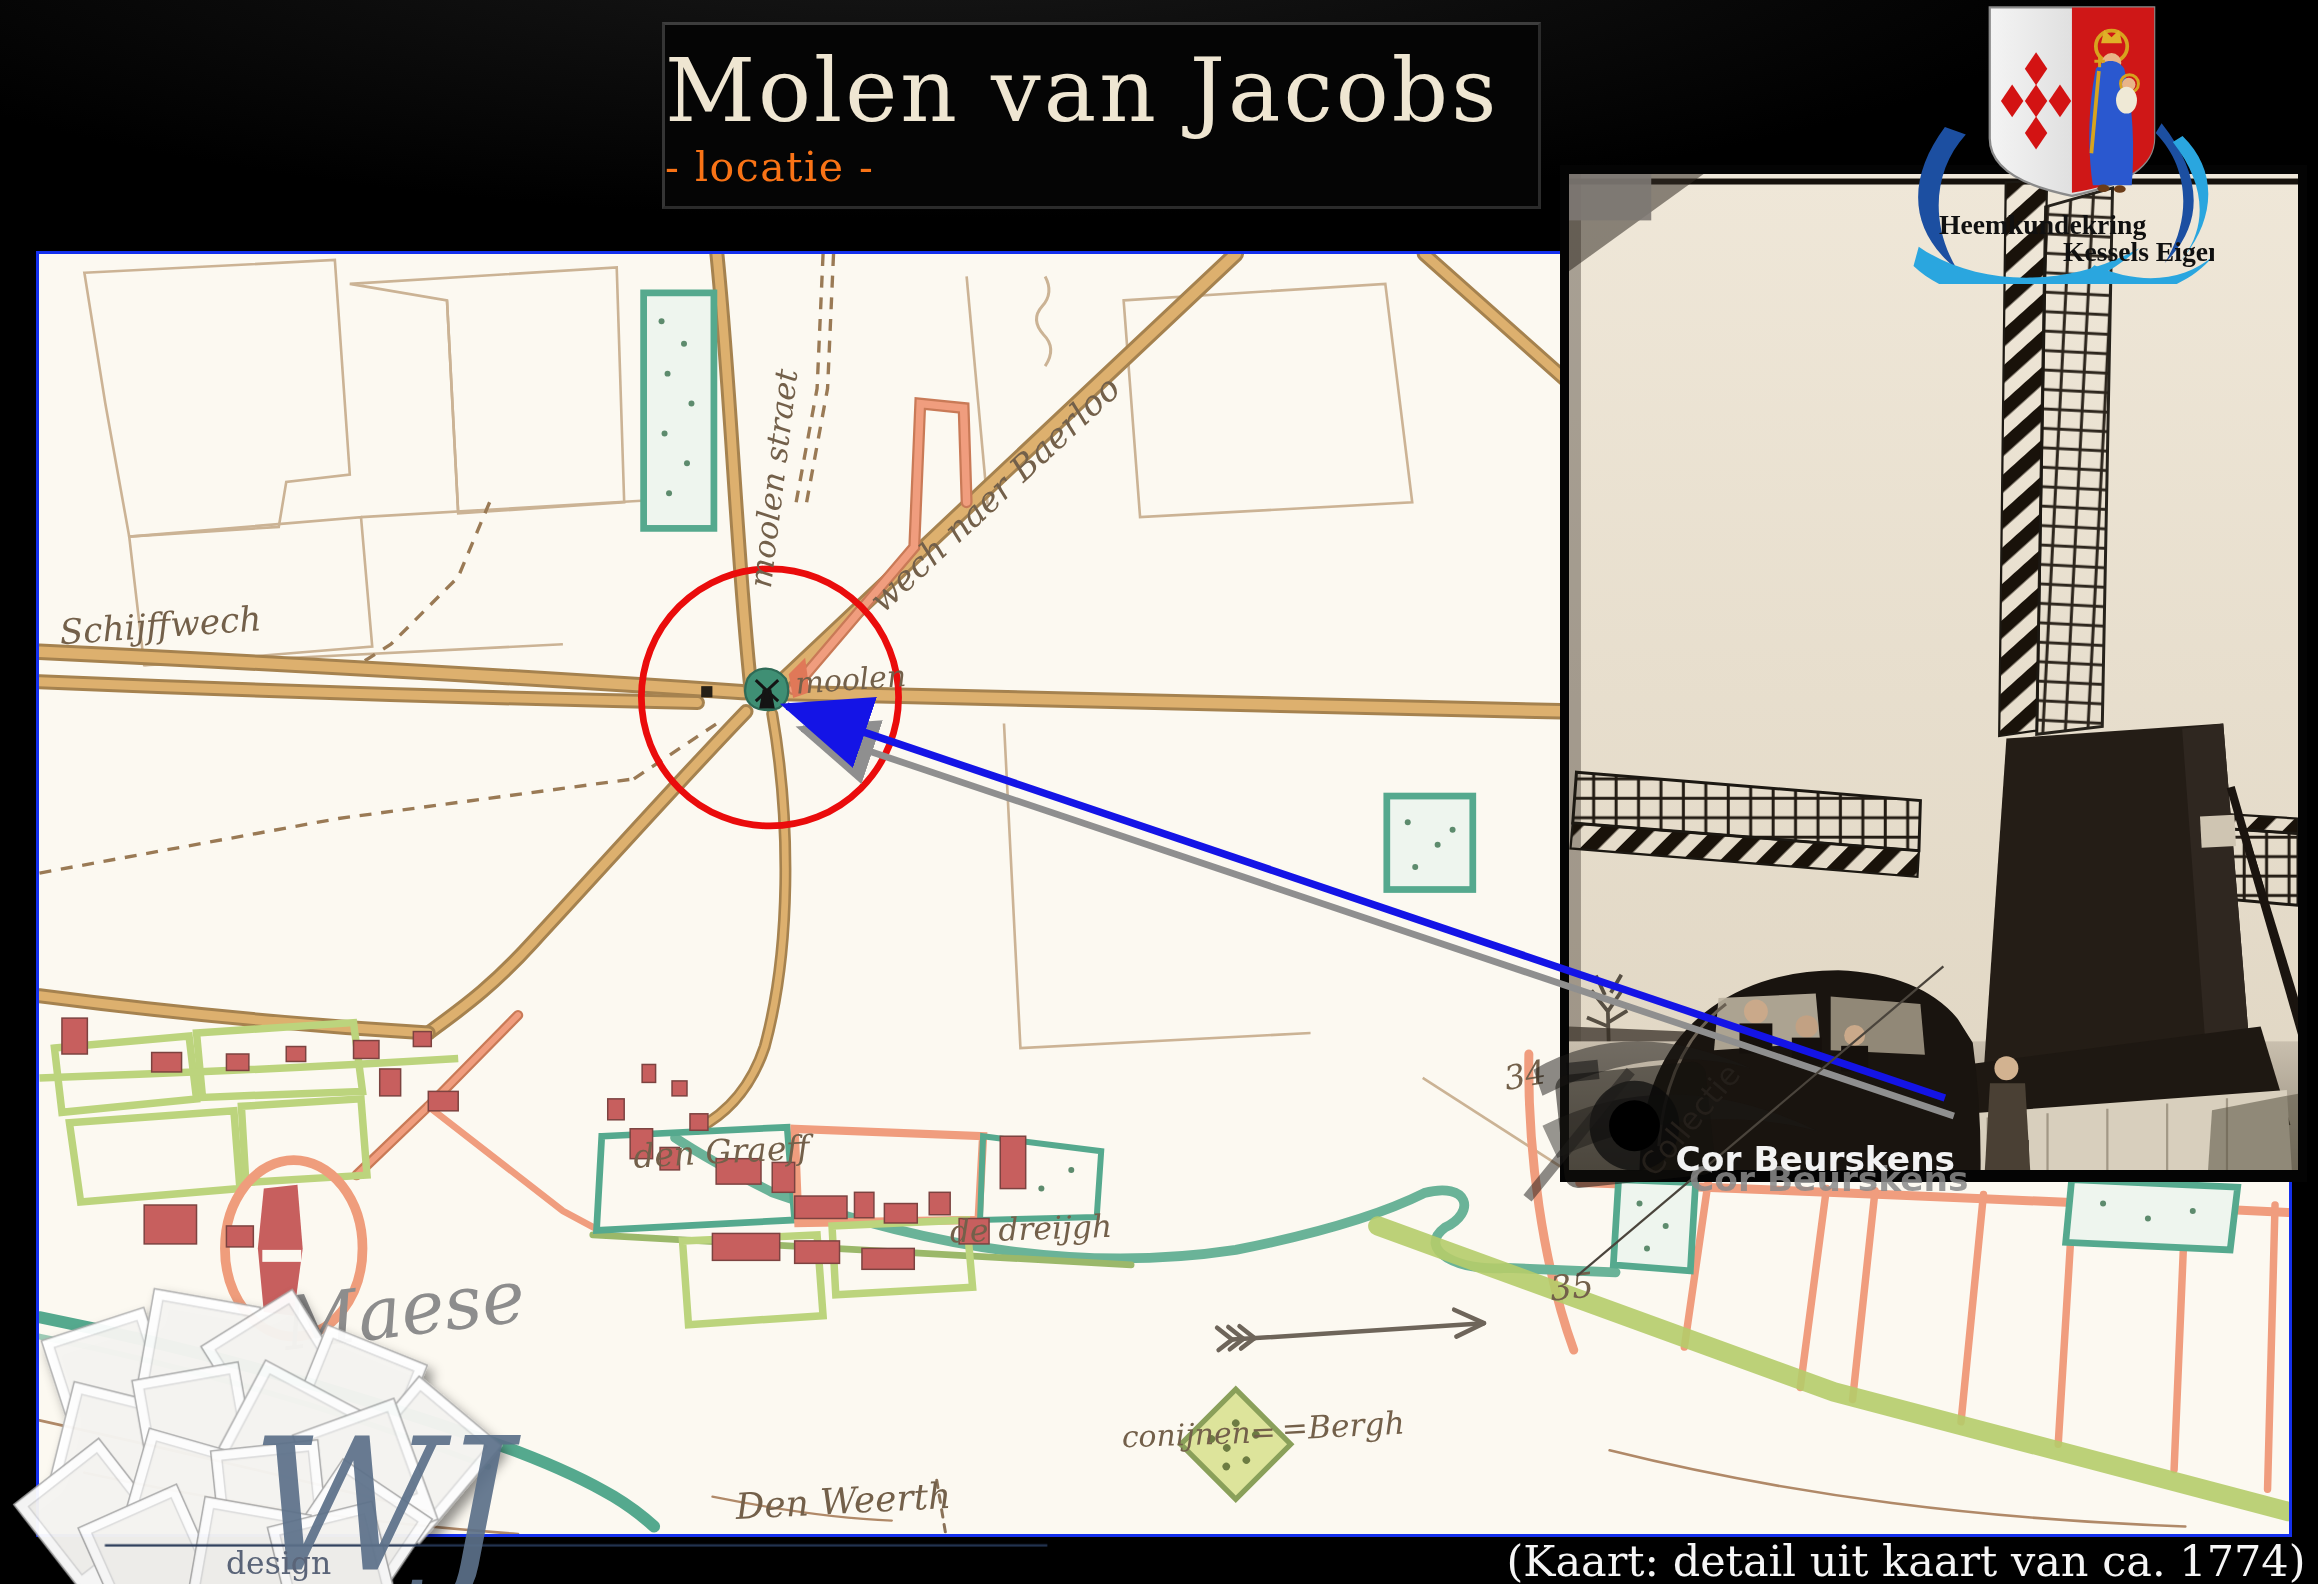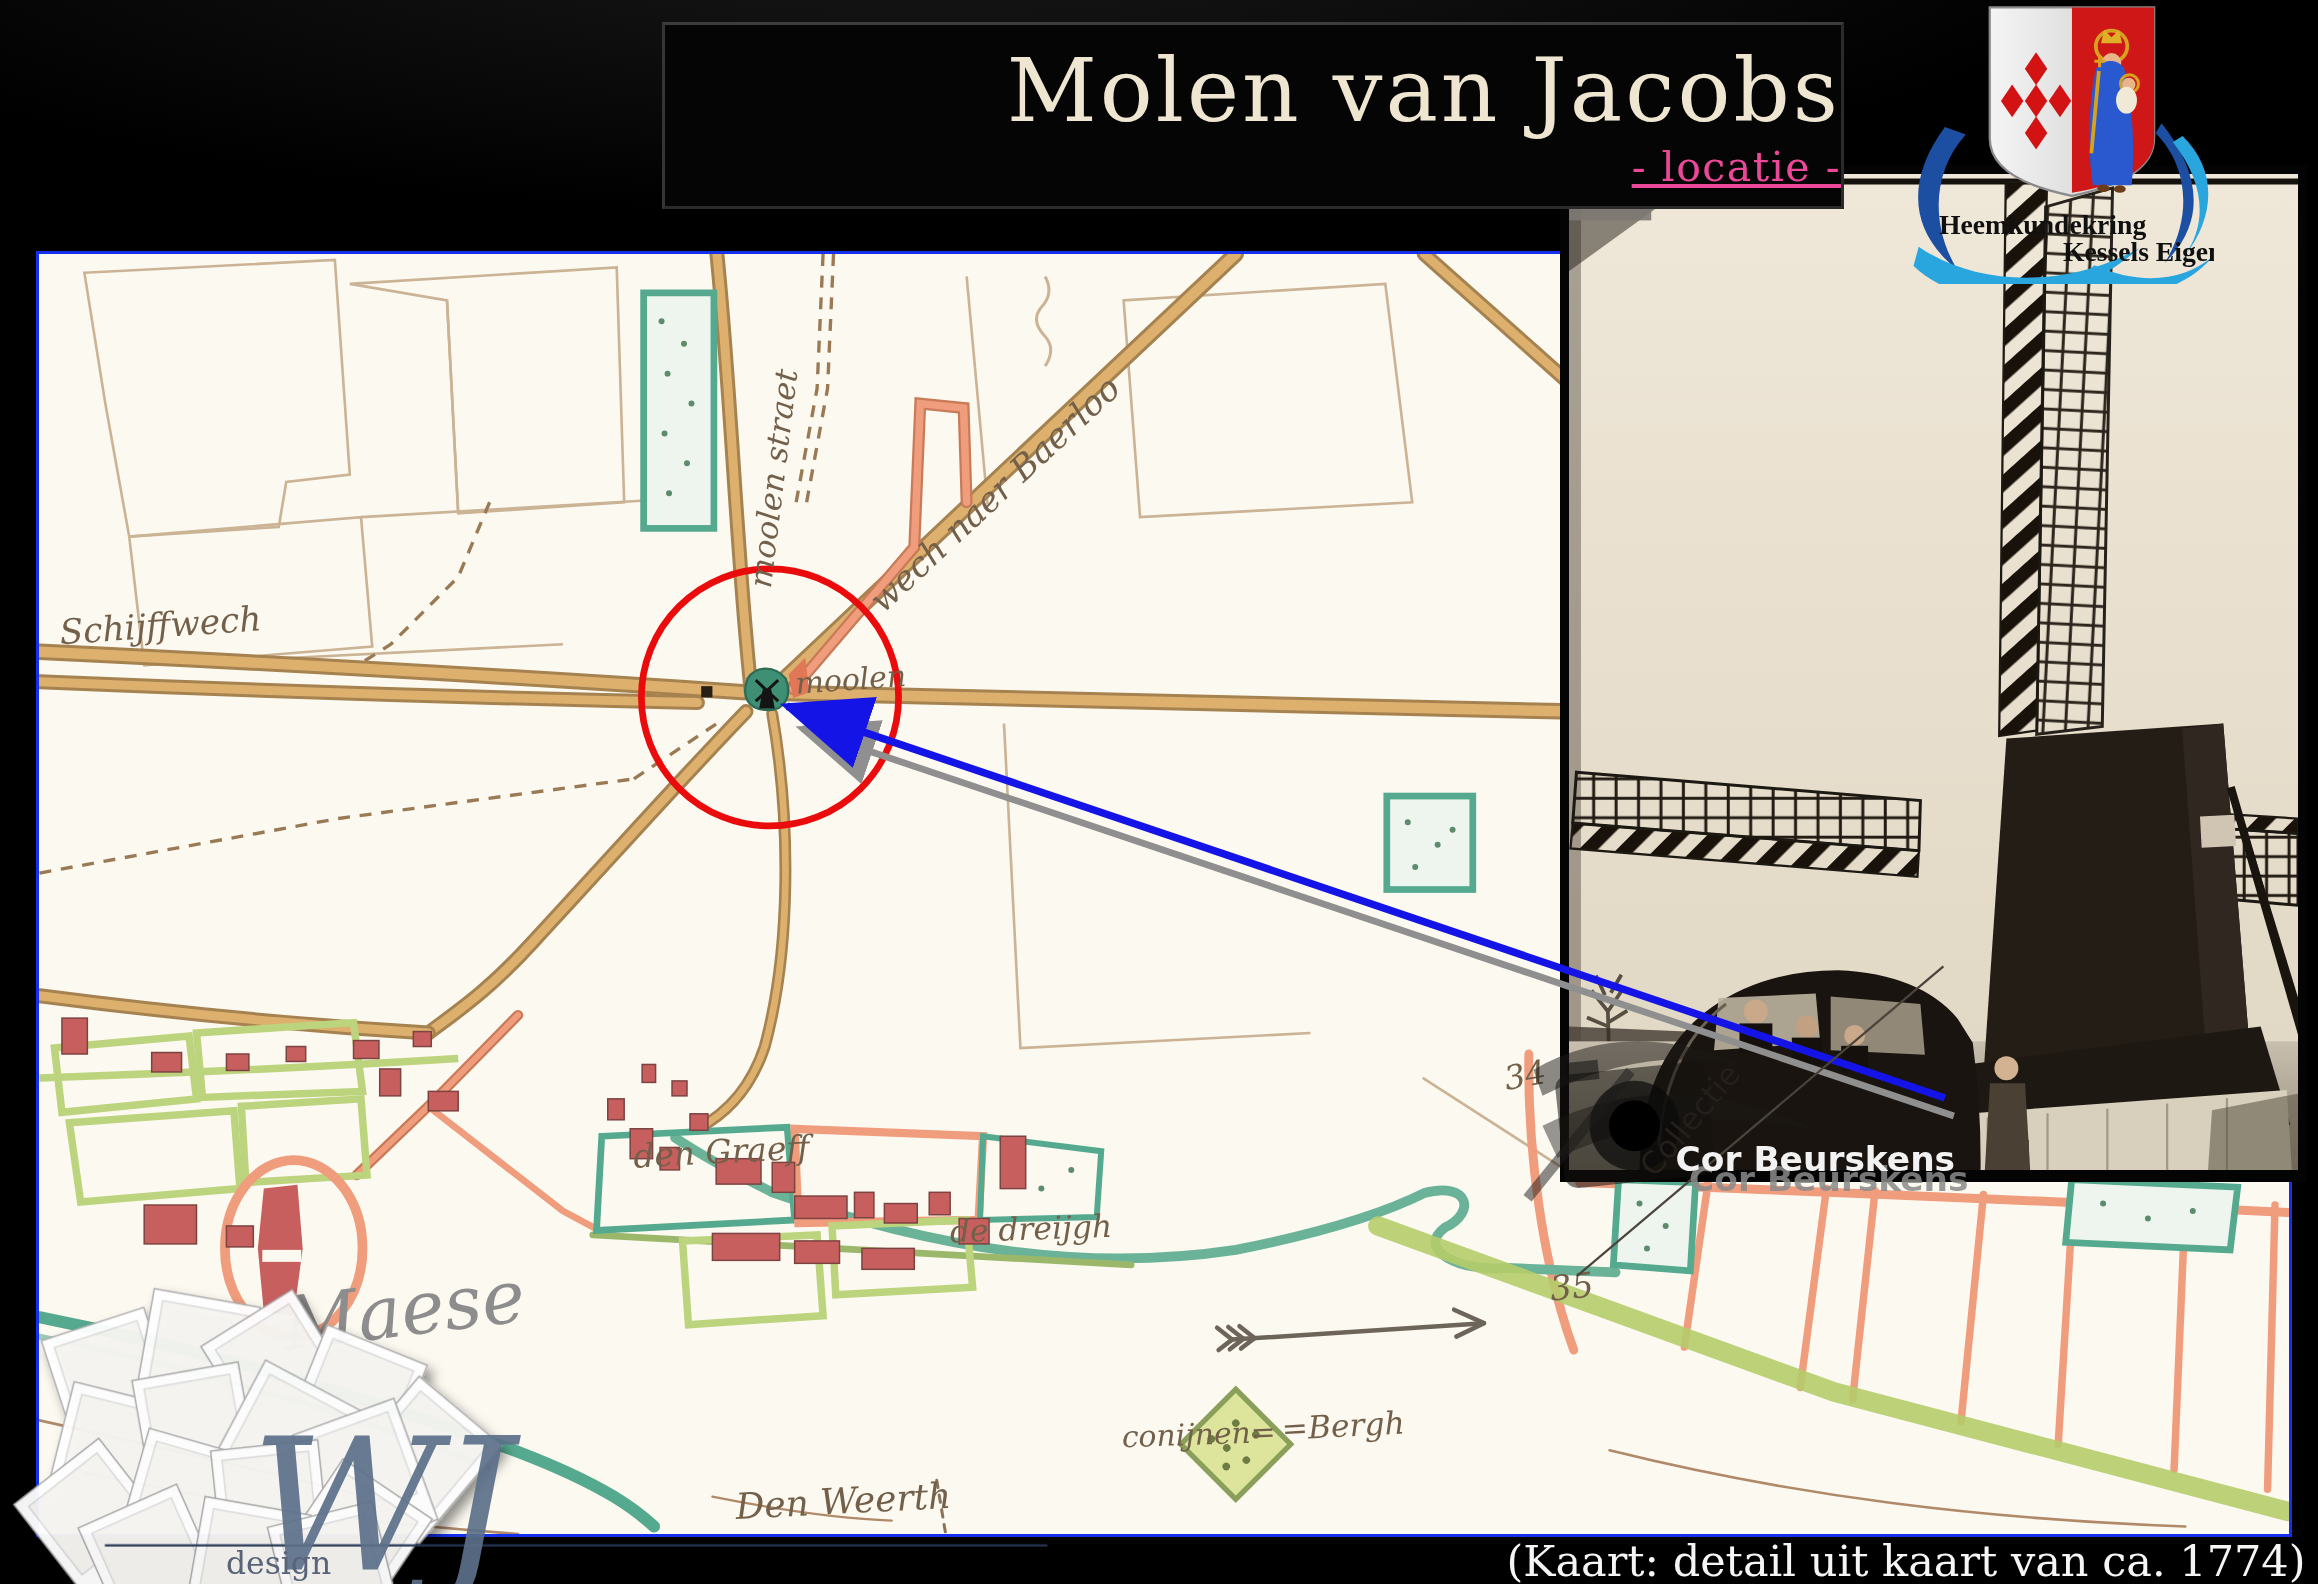--- a/index.html
+++ b/index.html
@@ -1,24 +1,24 @@
 <!DOCTYPE html>
 <html style="font-size:12px"><head>
 <meta charset="utf-8">
 <style>
   html,body{margin:0;padding:0;background:#000;}
   #slide{position:relative;width:2319px;height:1585px;overflow:hidden;
          background:radial-gradient(ellipse 1795px 449px at 40% -6%, #1b1b1b 0%, #000 70%);
          font-family:"DejaVu Serif", serif;}
   
-  .title-box{position:absolute;left:662px;top:22.4px;width:1182px;height:187px;
+  .title-box{position:absolute;left:662px;top:22.4px;width:879px;height:187px;
              background:#050505;border:3.7px solid #2b2b2b;border-top-color:#3d3d3d;border-left-color:#353535;
-             box-sizing:border-box;text-align:right;}
+             box-sizing:border-box;text-align:left;}
   .title-box h1{margin:13.5px 0 0 0;font-size:88px;font-weight:normal;color:#efe6d2;letter-spacing:3px;}
-  .title-box h2{margin:1.5px 0 0 0;font-size:41px;font-weight:normal;color:#ec4899;letter-spacing:1.5px;text-decoration:underline;}
+  .title-box h2{margin:1.5px 0 0 0;font-size:41px;font-weight:normal;color:#f97316;letter-spacing:1.5px;}
   
   .map-panel{position:absolute;left:36px;top:251px;width:2250px;height:1280px;
              border:3.7px solid #1430ee;background:#fcf9f1;box-sizing:content-box;}
   .map-panel svg{display:block;}
   .maplabel{font-family:"DejaVu Serif",serif;font-style:italic;fill:#73604a;}
   .maese{fill:#8d8d8d;}
   
   .photo-frame{position:absolute;left:1560px;top:165px;background:#040404;padding:9px;}
   
   .logo{position:absolute;left:1900px;top:0px;width:314px;height:284px;}

